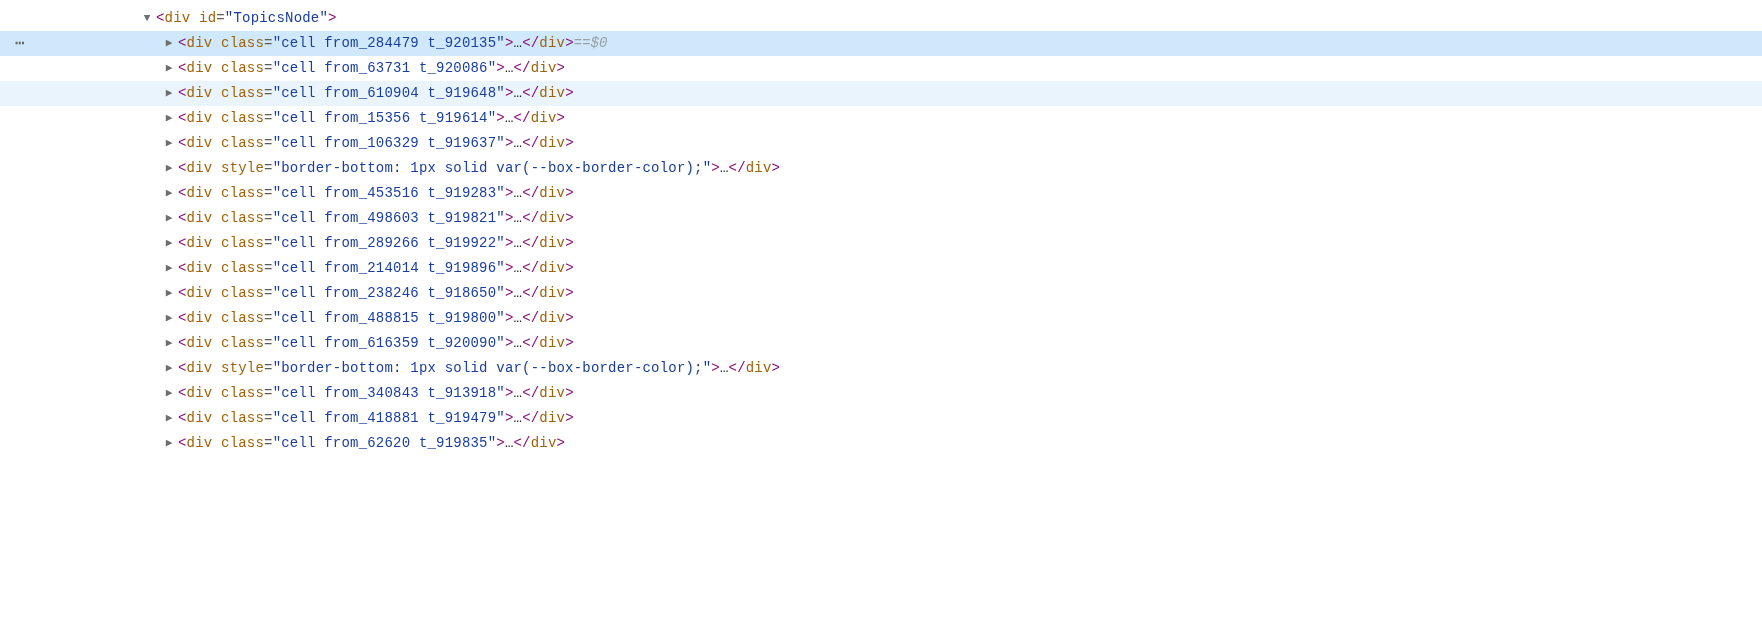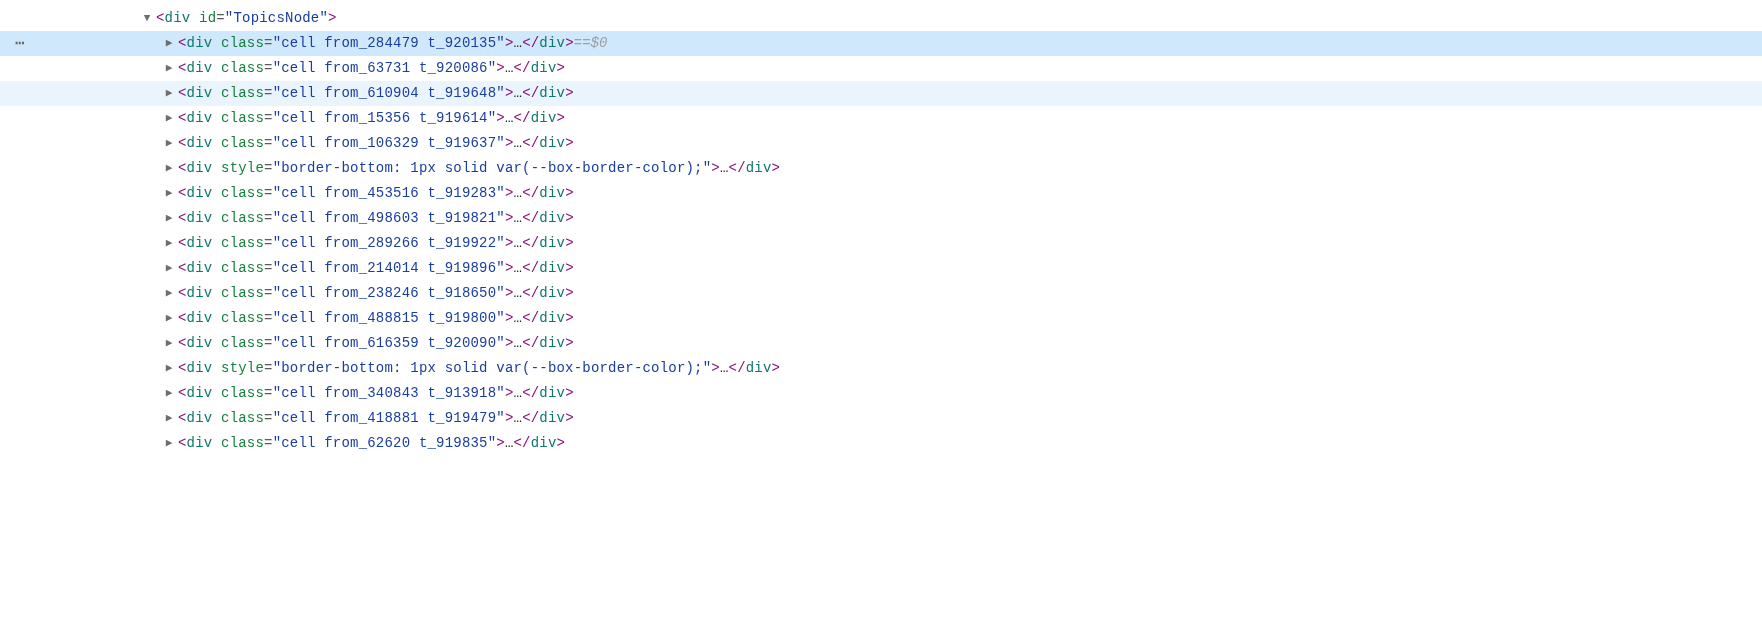--- a/index.html
+++ b/index.html
@@ -54,22 +54,22 @@
   }
   .arrow.down {
     font-size: 11px;
   }
   .content {
     font-family: Menlo, Consolas, "Courier New", monospace;
     letter-spacing: 0.2px;
   }
   
   .p-angle   { color: #8a1079; } 
-  .p-tag     { color: #0f766e; } 
-  .p-attr    { color: #15803d; } 
+  .p-tag     { color: #a16207; } 
+  .p-attr    { color: #a16207; } 
   .p-eq      { color: #5b5b5b; }
   .p-str     { color: #1a3ea0; } 
   .p-ell     { color: #222;    }
   .p-suffix  { color: #9aa0a6; font-style: italic; }
   .p-eqeq    { color: #9aa0a6; }
 </style>
 </head>
 <body>
 
 <div class="tree" id="tree">

